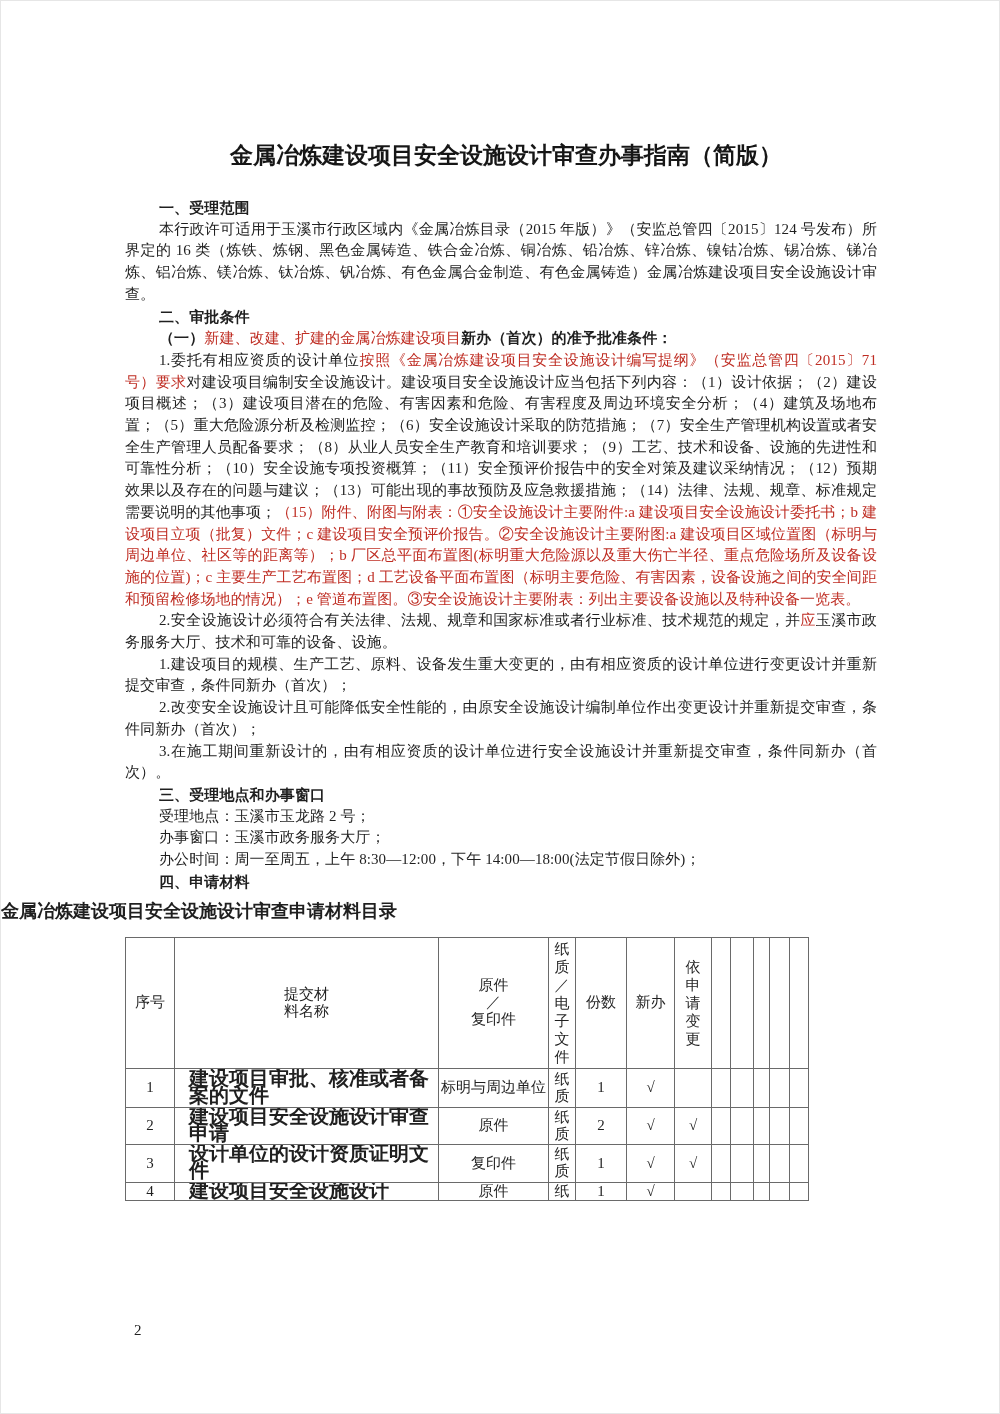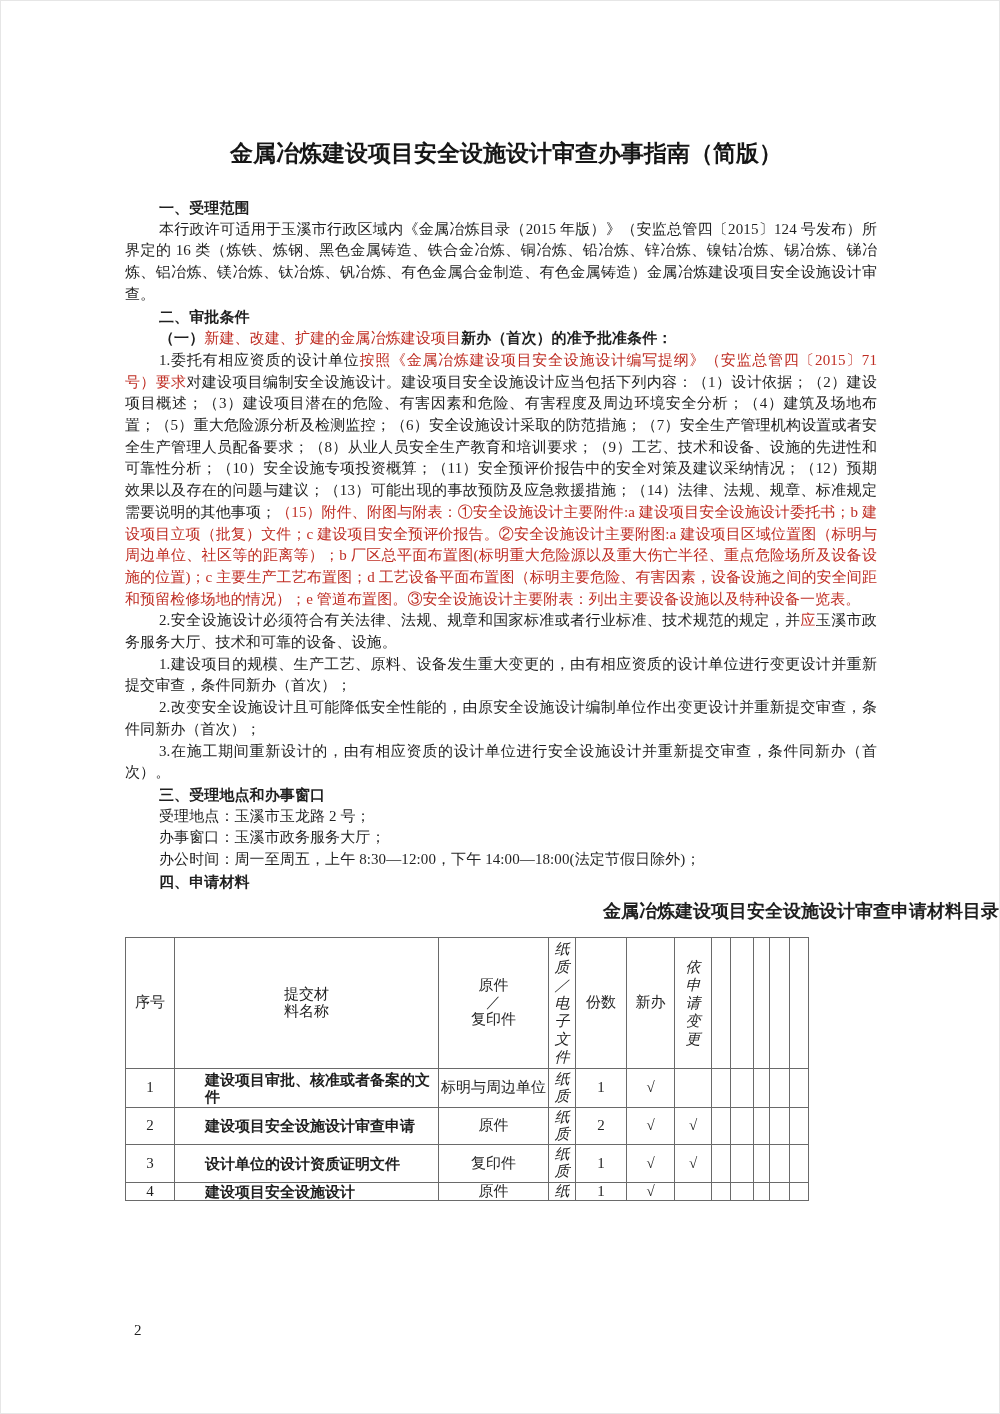--- a/index.html
+++ b/index.html
@@ -16,21 +16,21 @@
     border:1px solid #e6e6e6;
     box-sizing:border-box;
     overflow:hidden;
   }
   .doc-title{
     margin:140px 0 0 0;
     text-align:center;
     font-size:23px;
     line-height:29px;
     font-weight:700;
-    font-family:Liberation Mono, monospace;
+    font-family:Liberation Serif, serif;
     color:#161616;
     padding-left:12px;
   }
   .doc-body{
     margin:27px 124px 0 124px;
     width:752px;
     font-size:15px;
     line-height:21.7px;
     letter-spacing:0.1px;
   }
@@ -42,21 +42,21 @@
   }
   p.para{
     text-align:justify;
     text-indent:34px;
   }
   span.b{font-weight:700;font-family:"Liberation Sans",sans-serif;}
   span.r{color:var(--red,#bf2d23);}
   span.rb{color:var(--red,#bf2d23);font-weight:400;}
   .table-title{
     margin-top:7px;
-    text-align:right;
+    text-align:left;
     font-size:18px;
     line-height:22px;
     font-weight:700;
     font-family:"Liberation Sans",sans-serif;
   }
   .materials-table{
     margin:15px 0 0 124px;
     border-collapse:collapse;
     table-layout:fixed;
     width:683px;
@@ -72,28 +72,28 @@
     overflow:hidden;
   }
   .materials-table thead tr{height:131px;}
   .materials-table th{white-space:pre-line;line-height:18px;}
   .materials-table tr.r0{height:39px;}
   .materials-table tr.r1{height:36px;}
   .materials-table tr.r2{height:38px;}
   .materials-table tr.r3{height:18px;}
   .materials-table td.c1{
     text-align:left;
-    padding-left:30px;
+    padding-left:14px;
     font-weight:700;
-    font-size:15px;
-    font-family:Liberation Sans, sans-serif;
+    font-size:20px;
+    font-family:Liberation Mono, monospace;
   }
   .cw{line-height:17px;}
   
-  th.c3 .cw,th.c6 .cw,td.c3 .cw{width:16px;margin:0 auto;line-height:17px;font-style:italic;}
+  th.c3 .cw,th.c6 .cw,td.c3 .cw{width:16px;margin:0 auto;line-height:17px;}
   th.c3 .cw,th.c6 .cw{line-height:18px;}
   tr.r3 td{padding:0 2px;}
   tr.r3 .cw{max-height:17px;overflow:hidden;}
   .page-number{
     position:absolute;
     left:133px;top:1321px;
     font-size:15px;
     color:#222;
   }
 </style>

